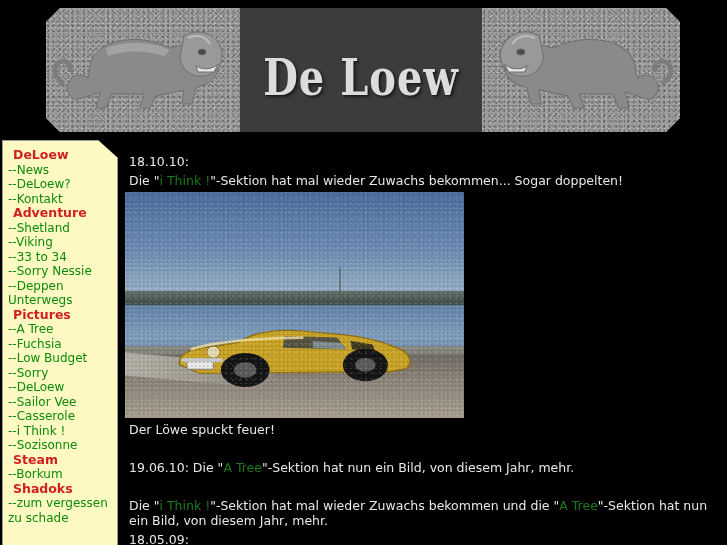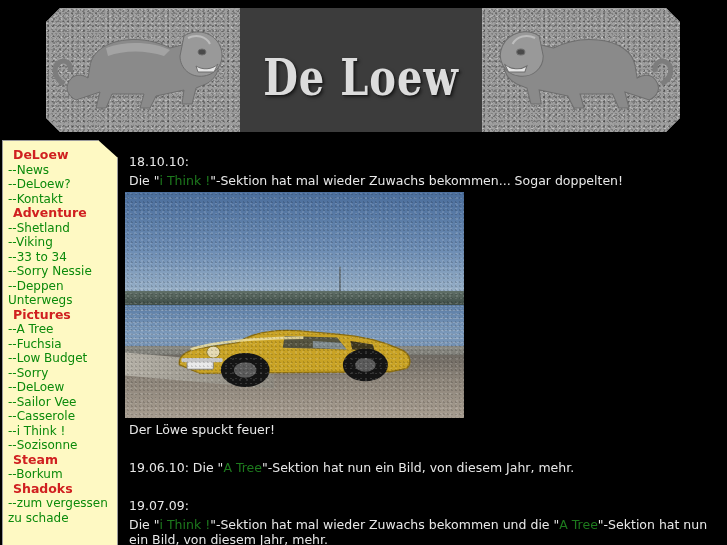--- a/index.html
+++ b/index.html
@@ -223,19 +223,18 @@
             <rect x="16" y="58" width="28" height="9" rx="1" fill="#e9e9e9" stroke="#7c7c7c"></rect>
             <rect x="10" y="54" width="44" height="5" rx="2" fill="#c7c7c7"></rect>
           </svg>
         </div>
         <div class="grainphoto"></div>
       </div>
       <p class="ln">Der Löwe spuckt feuer!</p>
       <div class="gap"></div>
       <p class="ln"><span>19.06.10: </span><span>Die "</span><span class="lnk">A Tree</span><span>"-Sektion hat nun ein Bild, von diesem Jahr, mehr.</span></p>
       <div class="gap"></div>
-      <p class="ln">19.07.09:</p>
       <p class="ln"><span>Die "</span><span class="lnk">i Think !</span><span>"-Sektion hat mal wieder Zuwachs bekommen und die "</span><span class="lnk">A Tree</span><span>"-Sektion hat nun ein Bild, von diesem Jahr, mehr.</span></p>
       <p class="ln">18.05.09:</p>
       <p class="ln"><span>Die "</span><span class="lnk">i Think !</span><span>"-Sektion hat mal wieder Zuwachs bekommen...</span></p>
     </main>
 
 </div>
 
 </body></html>

